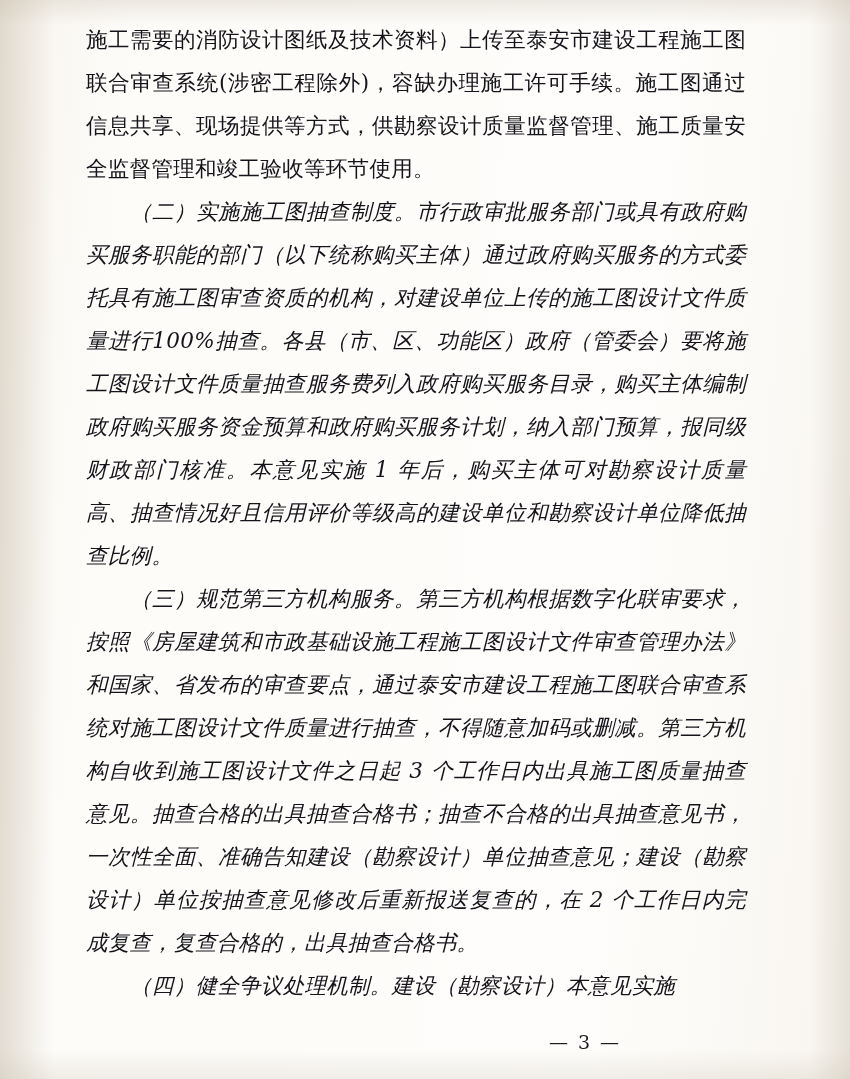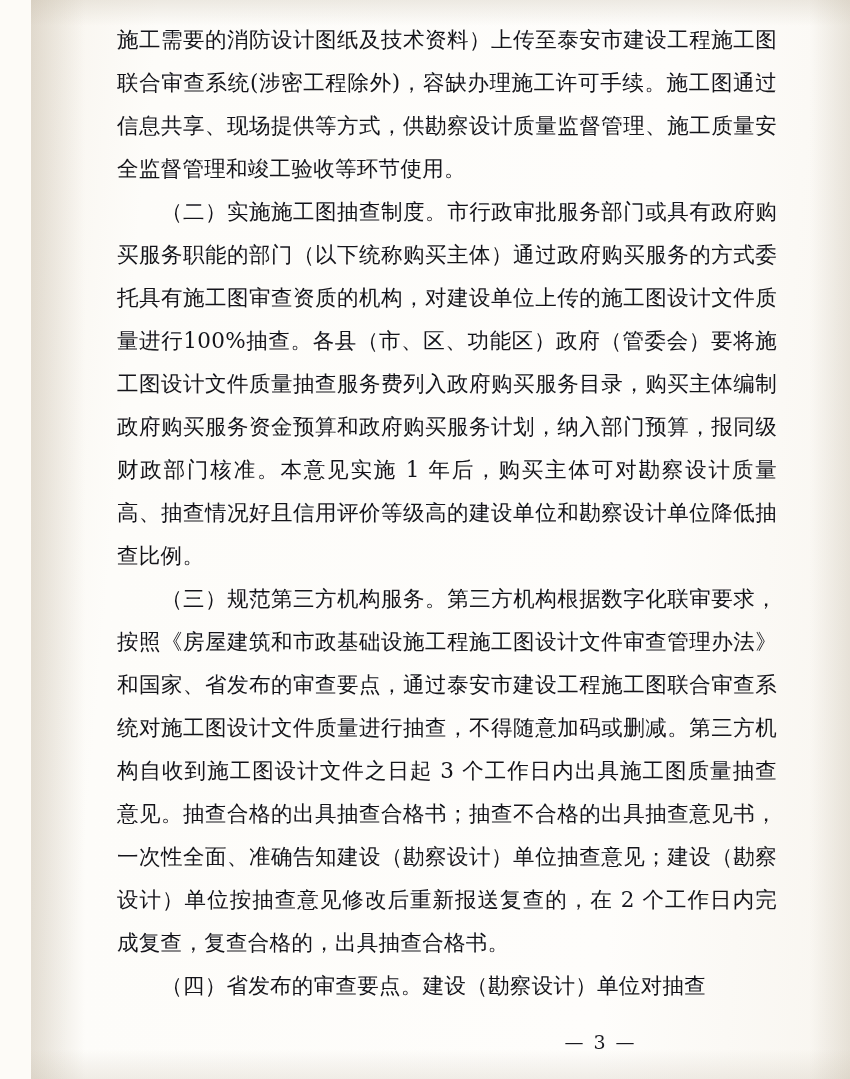--- a/index.html
+++ b/index.html
@@ -12,21 +12,20 @@
     background: #fdfbf7;
     font-family: "DejaVu Serif", "Liberation Serif", serif;
     color: #17171b;
     overflow: hidden;
     position: relative;
   }
   .page {
     position: absolute;
     inset: 0;
     background: linear-gradient(95deg, #f7f3ec 0%, #fdfcf9 14%, #fefdfb 72%, #f8f5ef 100%);
-    margin-left: 31px;
   }
   .page-inner {
     position: absolute;
     left: 86px;
     top: 18px;
     width: 660px;
     height: 990px;
   }
   .doc-body {
     font-size: 21.5px;
@@ -36,20 +35,21 @@
     text-justify: inter-ideograph;
     color: #14141a;
   }
   .para {
     margin: 0;
     text-indent: 0;
     white-space: normal;
   }
   .para.indent {
     text-indent: 2.05em;
+    font-style: italic;
   }
   .page-number {
     position: absolute;
     left: 0;
     right: 0;
     bottom: 26px;
     text-align: center;
     font-size: 19px;
     color: #1a1a20;
     letter-spacing: 2px;
@@ -90,21 +90,21 @@
 </style>
 </head>
 <body>
 
 <div class="page">
   <div class="page-inner">
     <div class="doc-body">
       <p class="para">施工需要的消防设计图纸及技术资料）上传至泰安市建设工程施工图联合审查系统(涉密工程除外)，容缺办理施工许可手续。施工图通过信息共享、现场提供等方式，供勘察设计质量监督管理、施工质量安全监督管理和竣工验收等环节使用。</p>
       <p class="para indent">（二）实施施工图抽查制度。市行政审批服务部门或具有政府购买服务职能的部门（以下统称购买主体）通过政府购买服务的方式委托具有施工图审查资质的机构，对建设单位上传的施工图设计文件质量进行100%抽查。各县（市、区、功能区）政府（管委会）要将施工图设计文件质量抽查服务费列入政府购买服务目录，购买主体编制政府购买服务资金预算和政府购买服务计划，纳入部门预算，报同级财政部门核准。本意见实施 1 年后，购买主体可对勘察设计质量高、抽查情况好且信用评价等级高的建设单位和勘察设计单位降低抽查比例。</p>
       <p class="para indent">（三）规范第三方机构服务。第三方机构根据数字化联审要求，按照《房屋建筑和市政基础设施工程施工图设计文件审查管理办法》和国家、省发布的审查要点，通过泰安市建设工程施工图联合审查系统对施工图设计文件质量进行抽查，不得随意加码或删减。第三方机构自收到施工图设计文件之日起 3 个工作日内出具施工图质量抽查意见。抽查合格的出具抽查合格书；抽查不合格的出具抽查意见书，一次性全面、准确告知建设（勘察设计）单位抽查意见；建设（勘察设计）单位按抽查意见修改后重新报送复查的，在 2 个工作日内完成复查，复查合格的，出具抽查合格书。</p>
-      <p class="para indent">（四）省发布的审查要点。建设（勘察设计）单位对抽查</p>
+      <p class="para indent">（四）健全争议处理机制。建设（勘察设计）本意见实施</p>
     </div>
   </div>
 
   <div class="page-number">
     <span class="pn-inner">— 3 —</span>
   </div>
 
   <div class="edge-left"></div>
   <div class="edge-right"></div>
   <div class="edge-top"></div>

